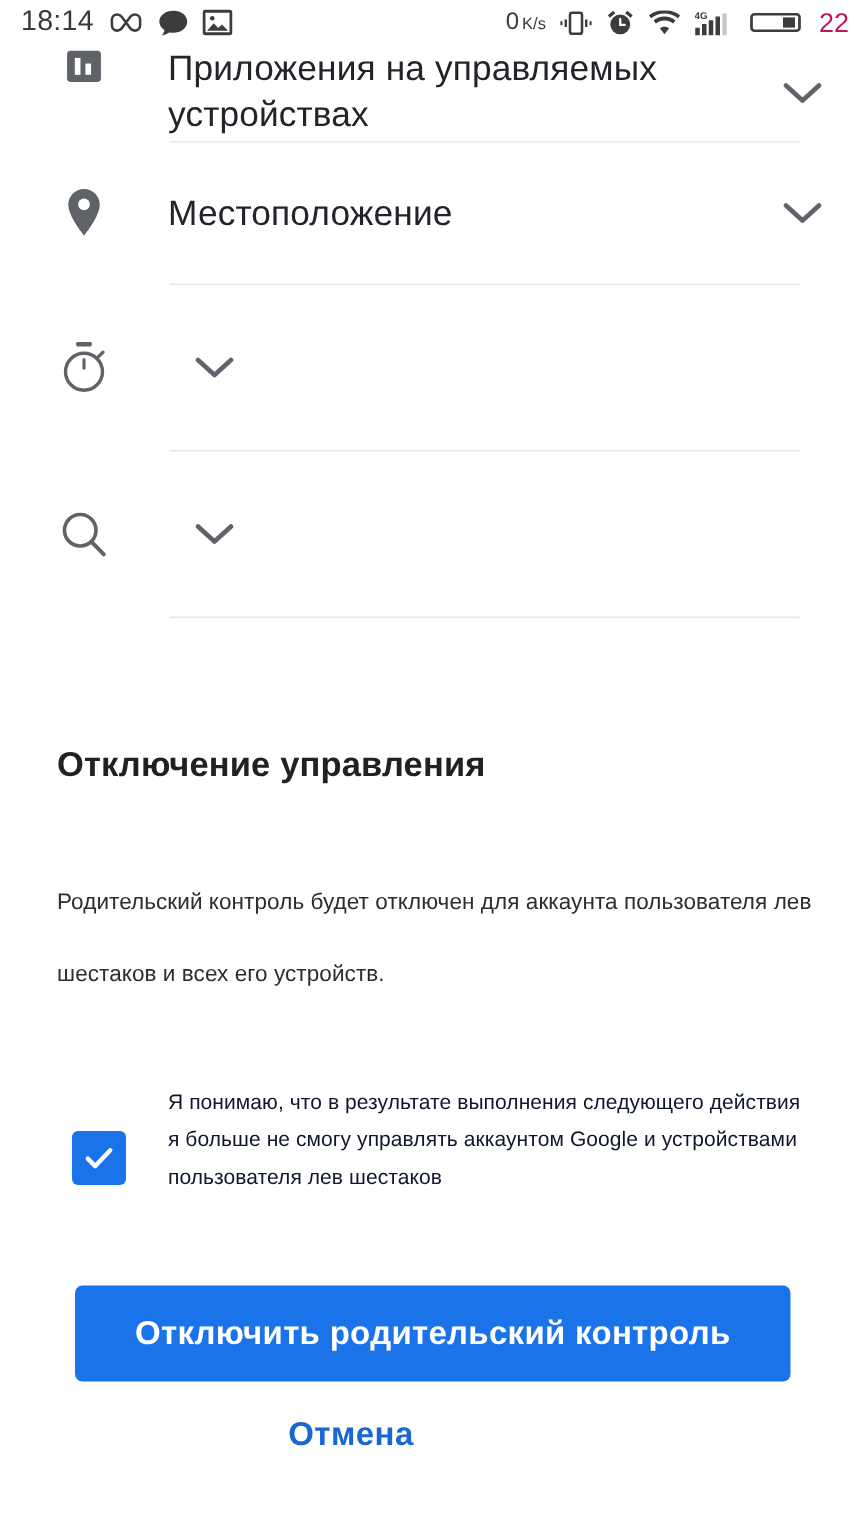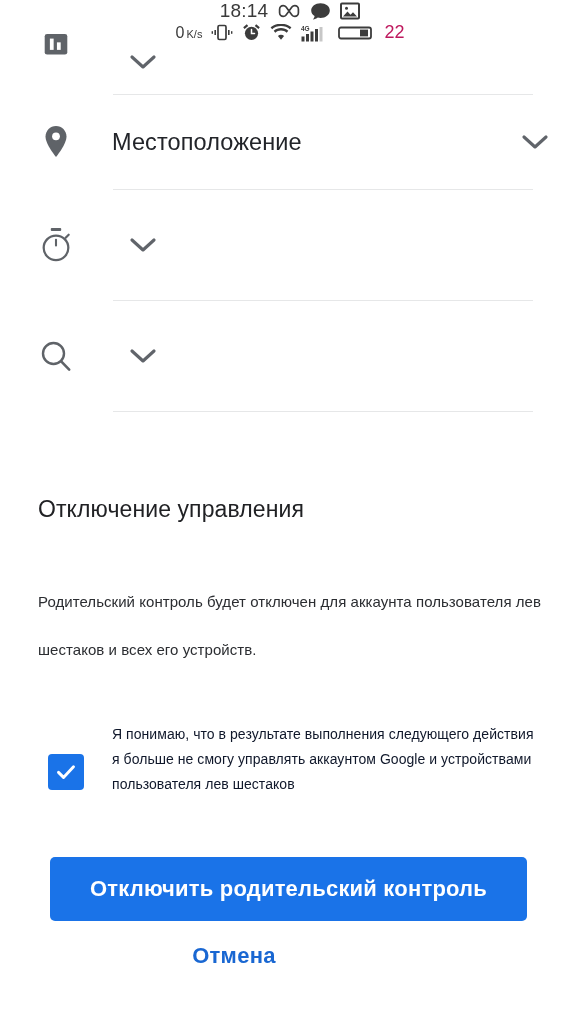--- a/index.html
+++ b/index.html
@@ -10,21 +10,21 @@
     -webkit-font-smoothing:antialiased;
     overflow:hidden;
   }
   body { position:relative; }
 
   
   .statusbar{
     position:absolute; top:0; left:0; width:576px; height:30px;
     display:flex; align-items:center; justify-content:space-between;
     padding:0 10px 0 14px;
-    background:#ffffff; color:#3c3c3c;flex-direction:column;
+    background:#ffffff; color:#3c3c3c;
   }
   .sb-left{ display:flex; align-items:center; gap:9px; }
   .sb-right{ display:flex; align-items:center; gap:9px; }
   .sb-time{ font-size:19px; letter-spacing:.2px; color:#3a3a3a; }
   .sb-speed{ font-size:16px; color:#3a3a3a; display:flex; align-items:baseline; gap:2px;}
   .sb-speed .unit{ font-size:11px; }
   .sb-batt-pct{ font-size:18px; color:#be185d; margin-left:1px;}
   .ic{ display:inline-flex; align-items:center; justify-content:center; }
 
   
@@ -60,21 +60,21 @@
     margin-left:113px; margin-right:43px;
   }
 
   
   .row.clipped{ min-height:0; height:64px; align-items:flex-end; }
   .row.clipped .row-icon{ align-items:flex-start; padding-top:0; height:56px; }
   .row.clipped .row-label{ padding-bottom:2px; }
   .row.clipped .row-chev{ align-items:flex-start; padding-top:16px; height:56px;}
   .sec-title{
     position:absolute; top:496px; left:38px;
-    font-size:23px; font-weight:normal; color:#202124;
+    font-size:23px; font-weight:bold; color:#202124;
     letter-spacing:.1px;
   }
   .sec-body{
     position:absolute; top:578px; left:38px; width:508px;
     font-size:15px; line-height:48px; color:#2b2d31;
     letter-spacing:.05px;
   }
 
   
   .check-wrap{
@@ -189,20 +189,21 @@
 <div class="list">
 
   <div class="row clipped">
     <div class="row-icon">
       <svg width="34" height="32" viewBox="0 0 34 34" style="margin-top:-6px">
         <rect x="5" y="2" width="24" height="22" rx="2.5" fill="#5f6368"></rect>
         <rect x="10.5" y="7" width="4" height="12" fill="#ffffff"></rect>
         <rect x="18" y="11" width="4" height="8" fill="#ffffff"></rect>
       </svg>
     </div>
+    <div class="row-label">Приложения на управляемых устройствах</div>
     <div class="row-chev">
       <svg width="26" height="16" viewBox="0 0 26 16">
           <path d="M2 3l11 10L24 3" fill="none" stroke="#60646a" stroke-width="3.1" stroke-linecap="round" stroke-linejoin="round"></path>
         </svg>
     </div>
   </div>
   <div class="divider"></div>
 
   <div class="row" style="min-height:94px">
     <div class="row-icon">

